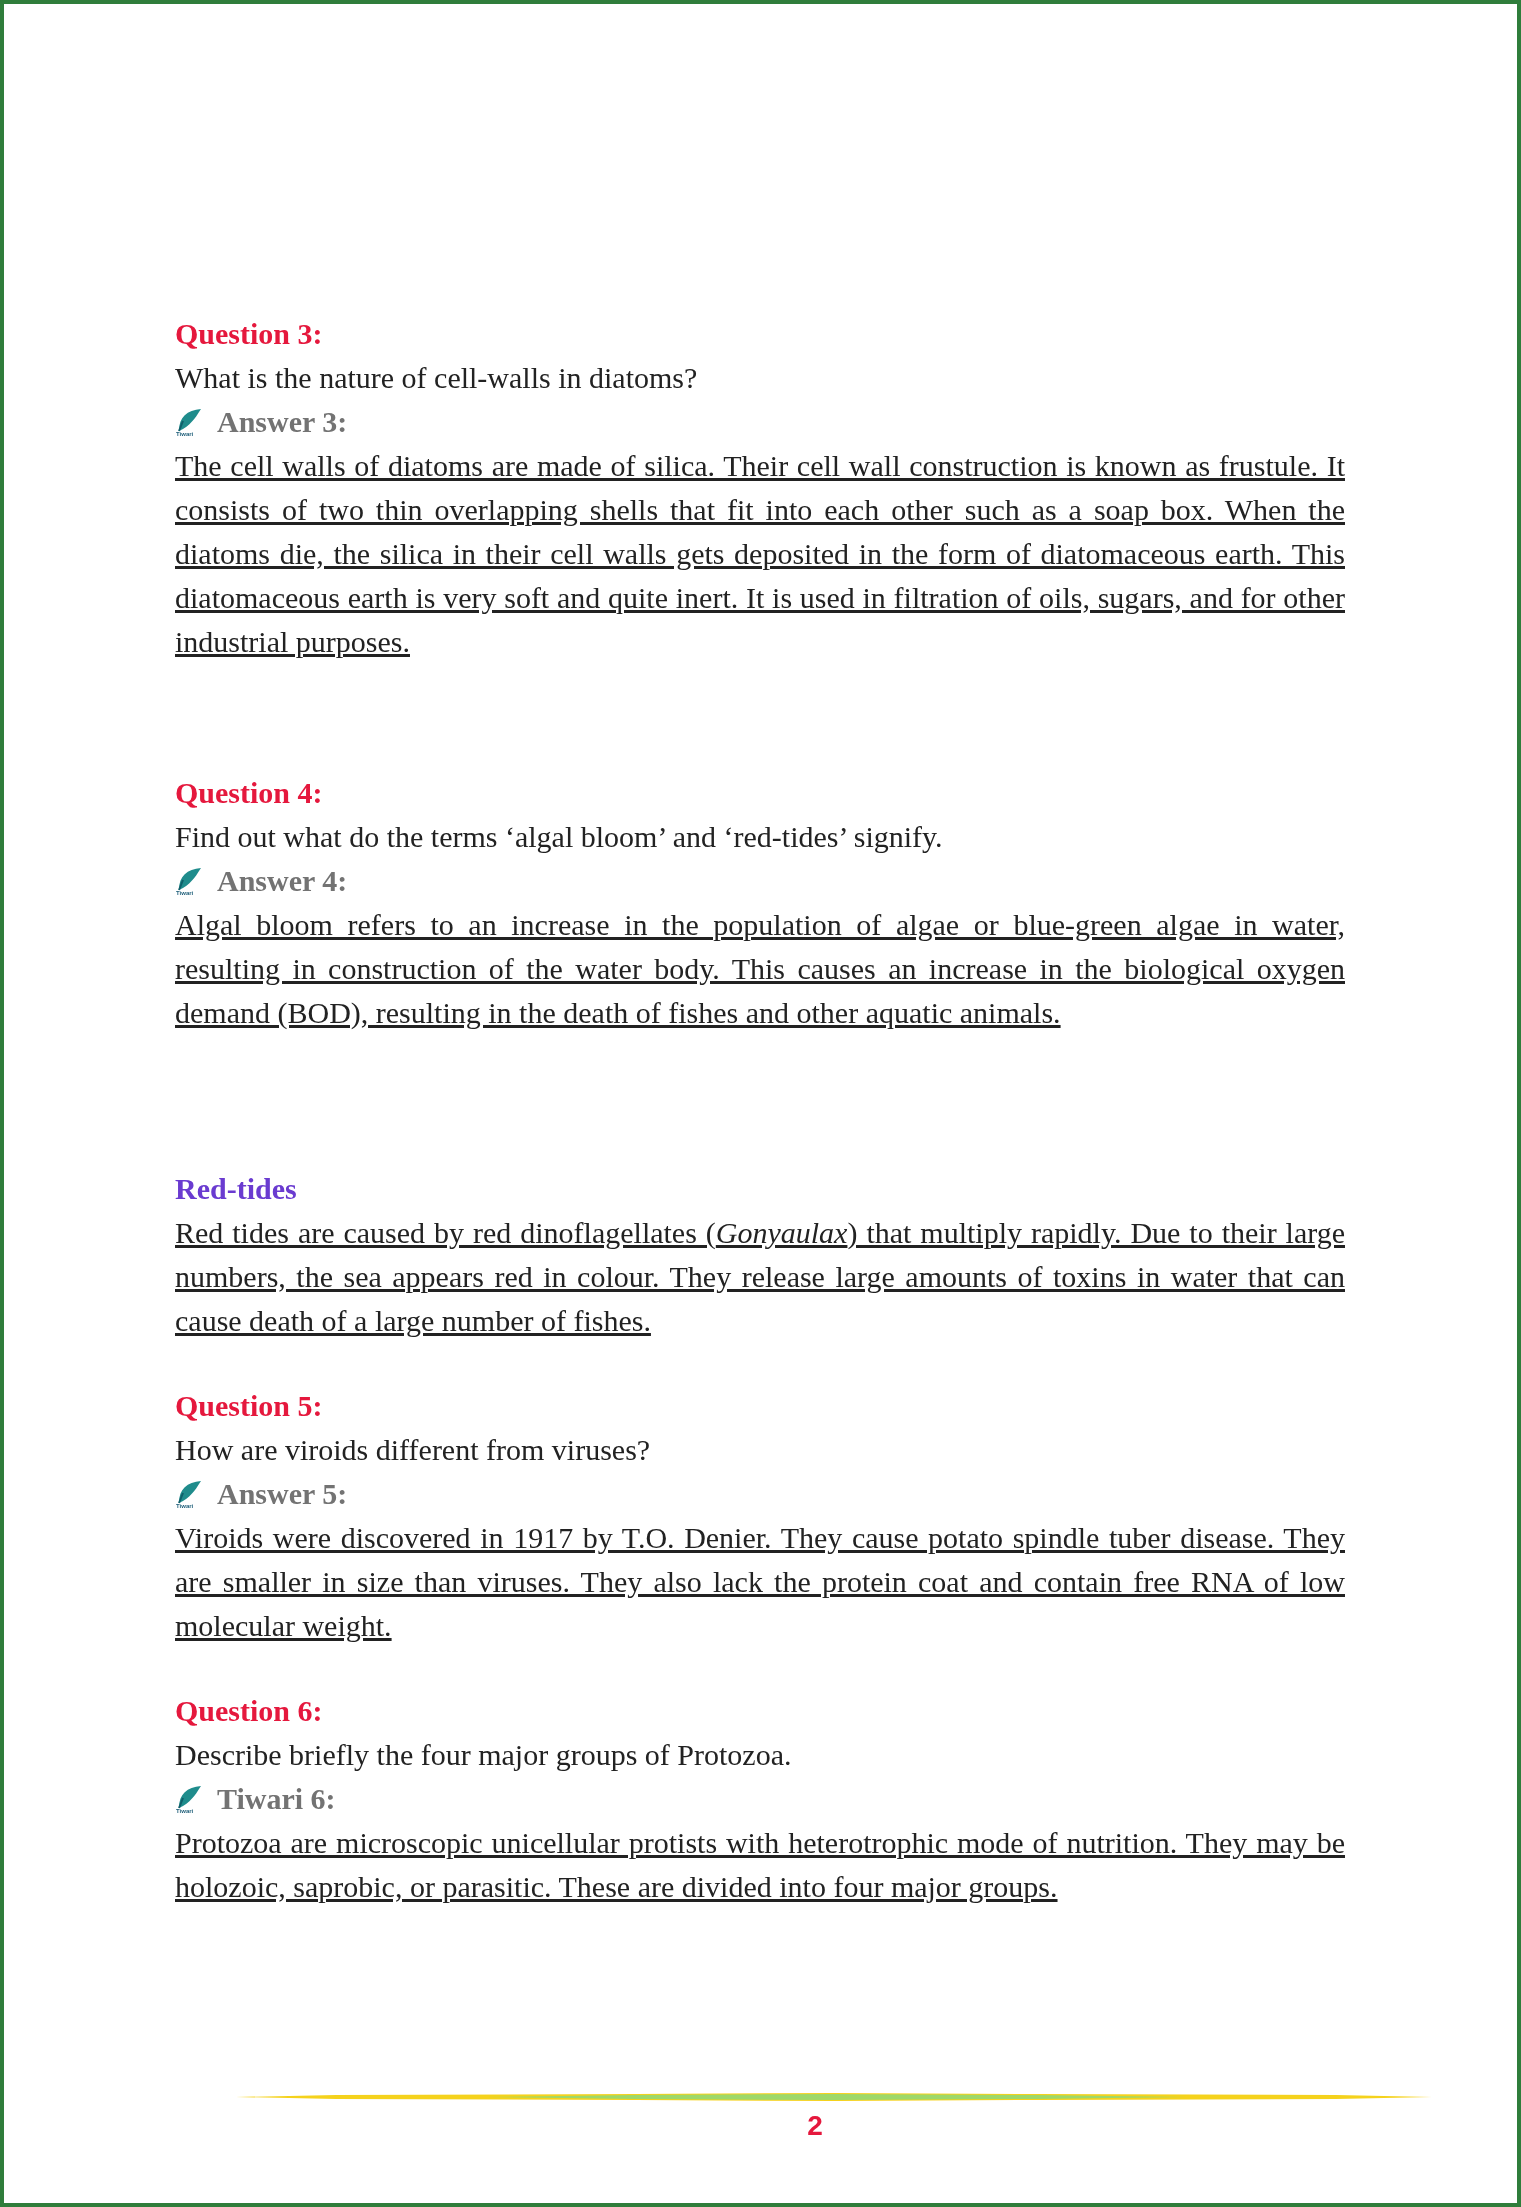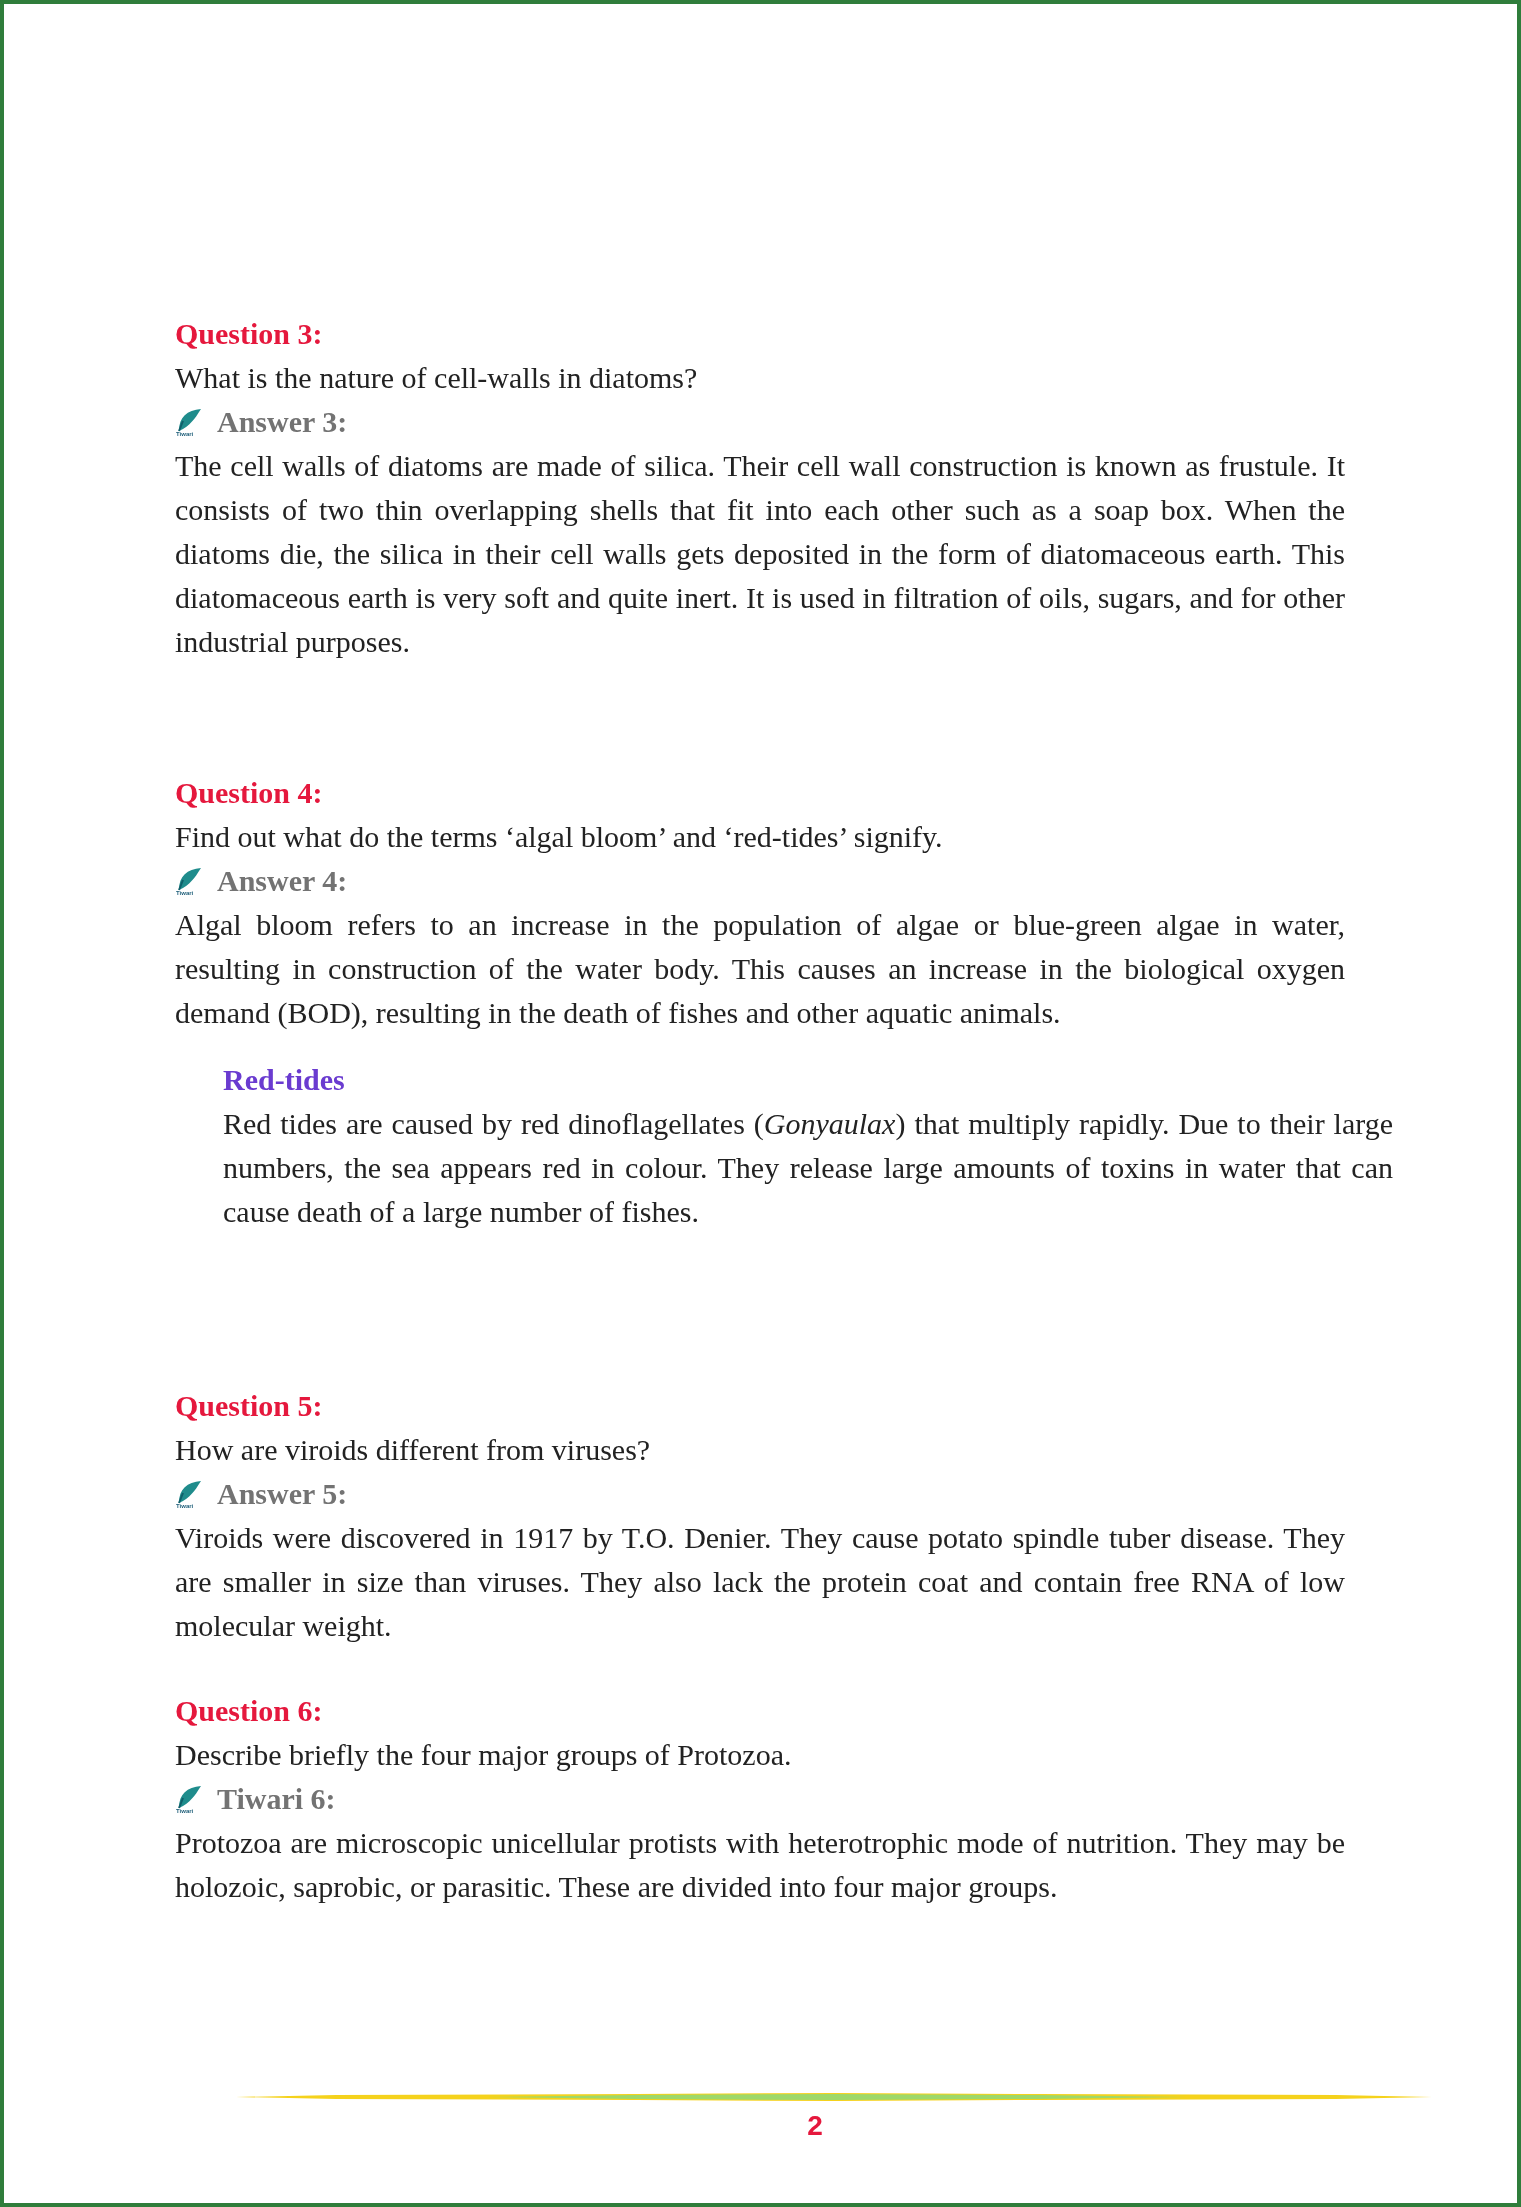--- a/index.html
+++ b/index.html
@@ -4,21 +4,21 @@
 <style>
   html, body { margin:0; padding:0; }
   body { width:1521px; height:2207px; position:relative; background:#fff; overflow:hidden;
          font-family:"Liberation Serif", "DejaVu Serif", serif; color:#222; }
   .frame { position:absolute; left:0; top:0; width:1521px; height:2207px; box-sizing:border-box;
            border:4px solid #2f7d3b; }
   .block { position:absolute; left:175px; width:1170px; font-size:30px; line-height:44px; }
   .q { color:#e5183d; font-weight:bold; }
   .a { color:#737373; font-weight:bold; display:flex; align-items:center; }
   .sub { color:#6a3bd0; font-weight:bold; }
-  .para { text-align:justify; text-align-last:left; }
+  .para { text-align:justify; text-align-last:left;text-decoration:underline; }
   .icon { display:inline-block; width:28px; height:30px; margin-right:14px; position:relative; top:-2px; }
   .footer-line { position:absolute; left:236px; top:2092px; width:1196px; height:10px; }
   .page-num { position:absolute; left:0; width:1630px; top:2110px; text-align:center;
               color:#e5183d; font-weight:bold; font-size:28px; font-family:"Liberation Sans", sans-serif; }
   i { font-style:italic; }
 </style>
 </head>
 <body>
 
 <div class="frame"></div>
@@ -48,21 +48,21 @@
           <path d="M4 24 C4 10 12 3 26 2 C22 8 18 16 8 22 Z" fill="#1f8c8c"></path>
           <path d="M4 24 L8 14" stroke="#0f5f6a" stroke-width="2"></path>
           <text x="1" y="29" font-size="6" fill="#1f5f7a" font-family="Liberation Sans, sans-serif">Tiwari</text>
         </svg>
     </span>
     <span>Answer 4:</span>
   </div>
   <div class="para">Algal bloom refers to an increase in the population of algae or blue-green algae in water, resulting in construction of the water body. This causes an increase in the biological oxygen demand (BOD), resulting in the death of fishes and other aquatic animals.</div>
 </div>
 
-<div class="block" style="top:1058px;margin-left:48px;">
+<div class="block" style="top:1167px;">
   <div class="sub">Red-tides</div>
   <div class="para"><span>Red tides are caused by red dinoflagellates (</span><i>Gonyaulax</i><span>) that multiply rapidly. Due to their large numbers, the sea appears red in colour. They release large amounts of toxins in water that can cause death of a large number of fishes.</span></div>
 </div>
 
 <div class="block" style="top:1384px;">
   <div class="q">Question 5:</div>
   <div>How are viroids different from viruses?</div>
   <div class="a">
     <span class="icon">
       <svg width="28" height="30" viewBox="0 0 28 30">

